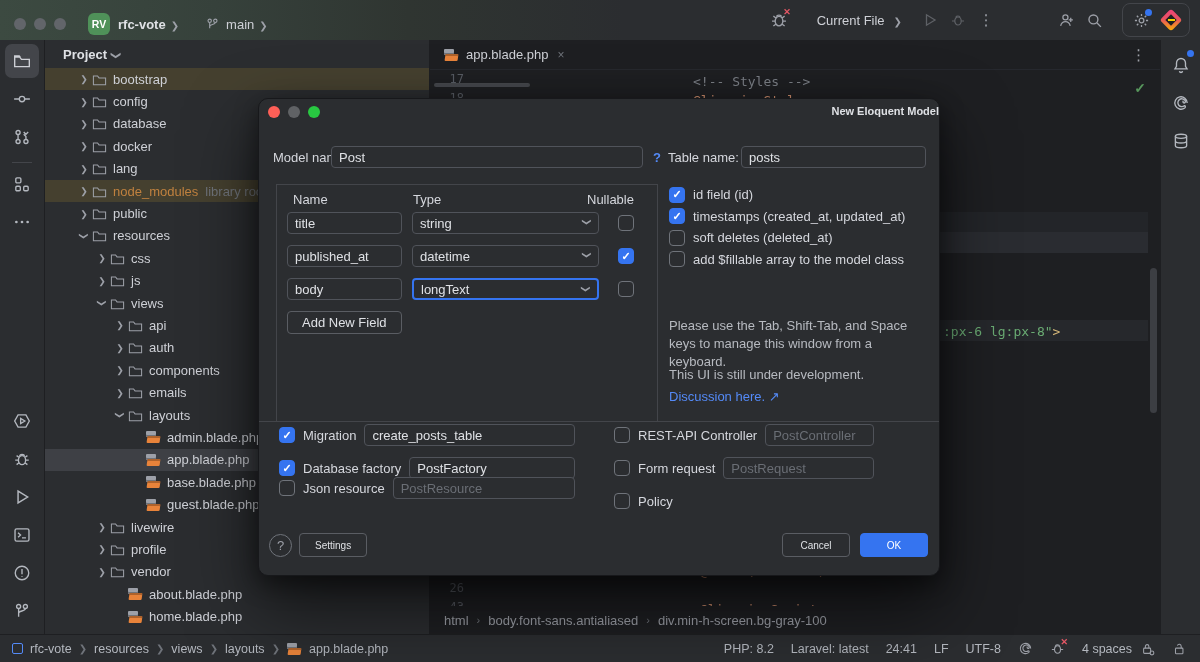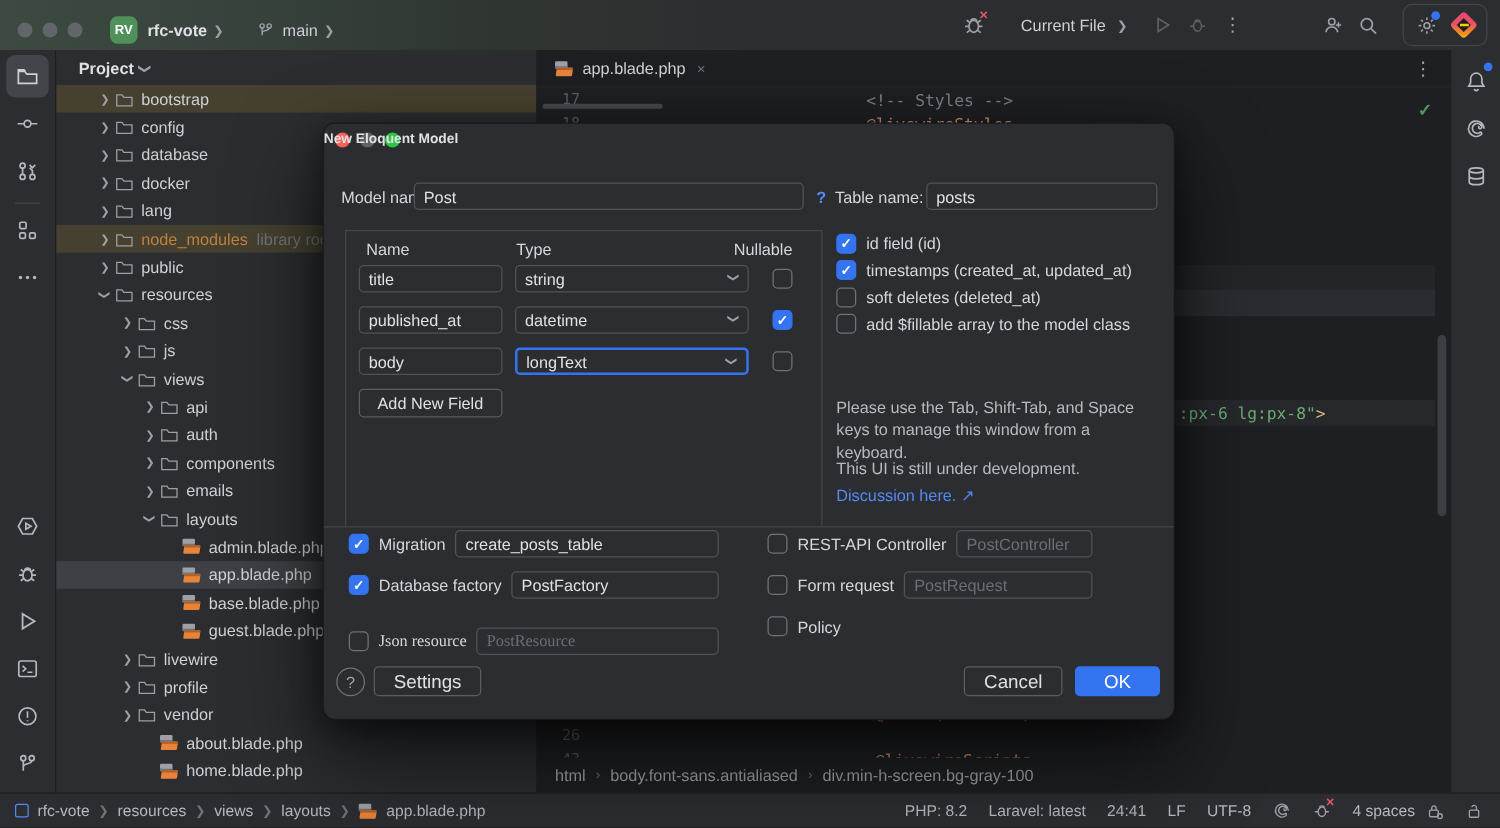--- a/index.html
+++ b/index.html
@@ -97,21 +97,21 @@
   #status-right { margin-left:auto; display:flex; align-items:center; gap:17px; margin-right:14px; }
   .st-ic { color:#9da0a8; display:flex; position:relative; }
 
   
   #dialog { position:absolute; left:258px; top:98px; width:682px; height:478px; background:#2b2d30;
     border:1px solid #17181b; border-radius:10px; box-shadow:0 30px 70px rgba(0,0,0,.6), 0 8px 24px rgba(0,0,0,.45);
     z-index:50; }
   .dlg-lights { position:absolute; left:9px; top:7px; display:flex; gap:8px; }
   .dlg-lights span { width:12px; height:12px; border-radius:50%; }
   .dl-red { background:#fe5f57; } .dl-gray { background:#606265; } .dl-green { background:#28c841; }
-  .dlg-title { position:absolute; top:6px; left:0; right:0; text-align:left; color:#dfe1e5;
+  .dlg-title { position:absolute; top:6px; left:0; right:0; text-align:right; color:#dfe1e5;
     font-size:11px; font-weight:bold; }
   .dlg-label { color:#d5d7dd; font-size:13px; }
   .inp { background:#2b2d30; border:1px solid #50535a; border-radius:4px; height:22px; color:#dfe1e5;
     font-size:13px; padding:0 7px; display:flex; align-items:center; overflow:hidden; white-space:nowrap; }
   .inp.ph { color:#6a6e75; }
   .sel { position:relative; padding-right:22px; }
   .sel .sel-chev { position:absolute; right:7px; top:4px; color:#9da0a8; font-size:9px; transform:rotate(90deg); }
   .sel.focused { border:2px solid #3574f0;text-align:center; }
   .cbx { width:16px; height:16px; border-radius:4px; border:1px solid #6f737a; flex:none;
     display:flex; align-items:center; justify-content:center; color:#fff; font-size:11px; font-weight:bold; }
@@ -142,21 +142,21 @@
   #dlg-sep { position:absolute; left:0; right:0; top:322px; height:1px; background:#43454a; }
 
   .gen-row { position:absolute; display:flex; align-items:center; gap:8px; height:22px; color:#d5d7dd; font-size:13px; }
   .gen-row .inp { flex:1; }
   .gcol1 { left:20px; width:296px; } .gcol2 { left:355px; width:260px; }
 
   .dlg-footer { position:absolute; left:10px; right:11px; top:433px; height:26px; display:flex; align-items:center; }
   .q-circle { width:23px; height:23px; border-radius:50%; border:1px solid #6f737a; color:#9da0a8;
     font-size:13px; display:flex; align-items:center; justify-content:center; }
   .btn { height:24px; border-radius:4px; border:1px solid #5a5d63; background:transparent; color:#dfe1e5;
-    font-size:15px; padding:0 15px; display:flex; align-items:center; justify-content:center; }
+    font-size:10px; padding:0 15px; display:flex; align-items:center; justify-content:center; }
   #settings-btn { margin-left:7px; }
   #cancel-btn { margin-left:auto; min-width:68px; }
   #ok-btn { margin-left:10px; min-width:68px; background:#3574f0; border-color:#3574f0; color:#fff; }
 
   svg { display:block; }
 </style>
 </head>
 <body>
 
 <div id="window">
@@ -740,21 +740,21 @@
   <div class="gen-row gcol1" style="top: 325px;">
         <span class="cbx on">✓</span>
         <span>Migration</span>
         <div class="inp">create_posts_table</div>
       </div>
       <div class="gen-row gcol1" style="top: 358px;">
         <span class="cbx on">✓</span>
         <span>Database factory</span>
         <div class="inp">PostFactory</div>
       </div>
-      <div class="gen-row gcol1" style="top: 403px; font-family: Liberation Serif, serif;">
+      <div class="gen-row gcol1" style="top: 378px;">
         <span class="cbx"></span>
         <span>Json resource</span>
         <div class="inp ph">PostResource</div>
       </div>
       <div class="gen-row gcol2" style="top: 325px;">
         <span class="cbx"></span>
         <span>REST-API Controller</span>
         <div class="inp ph">PostController</div>
       </div>
       <div class="gen-row gcol2" style="top: 358px;">

